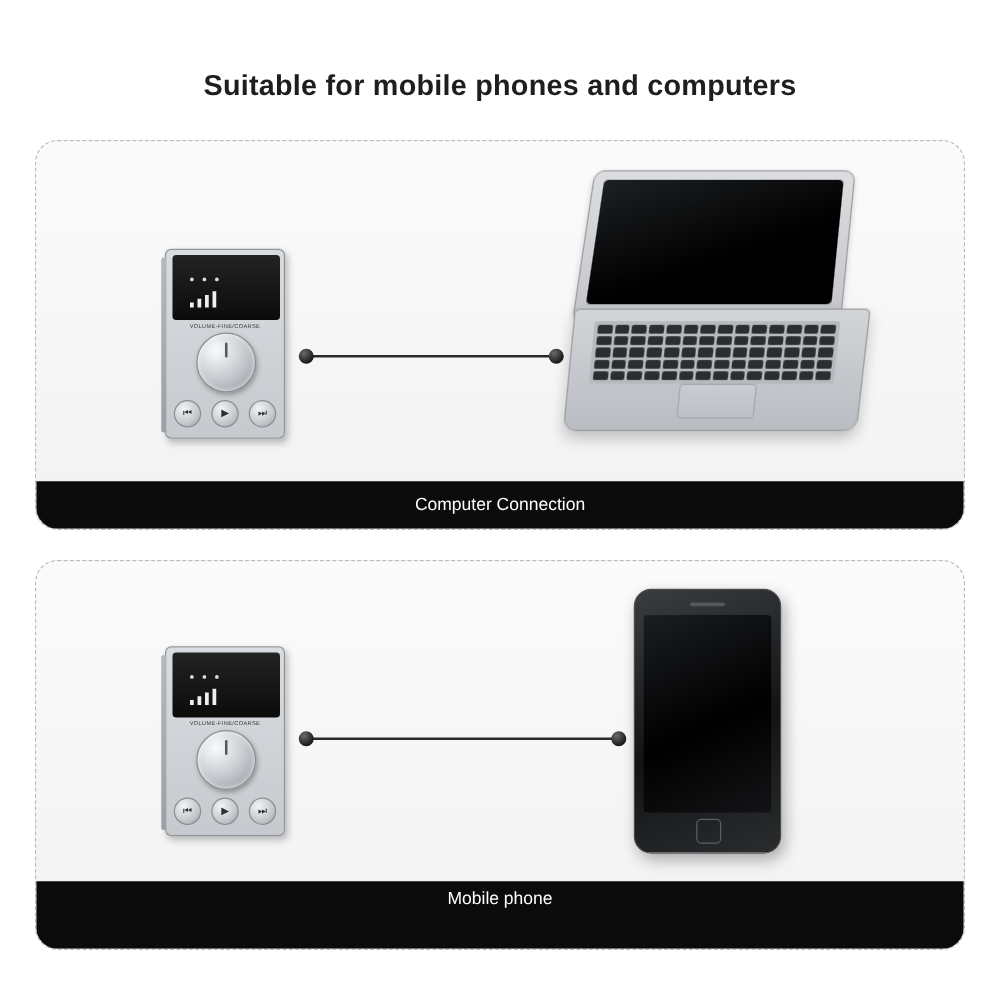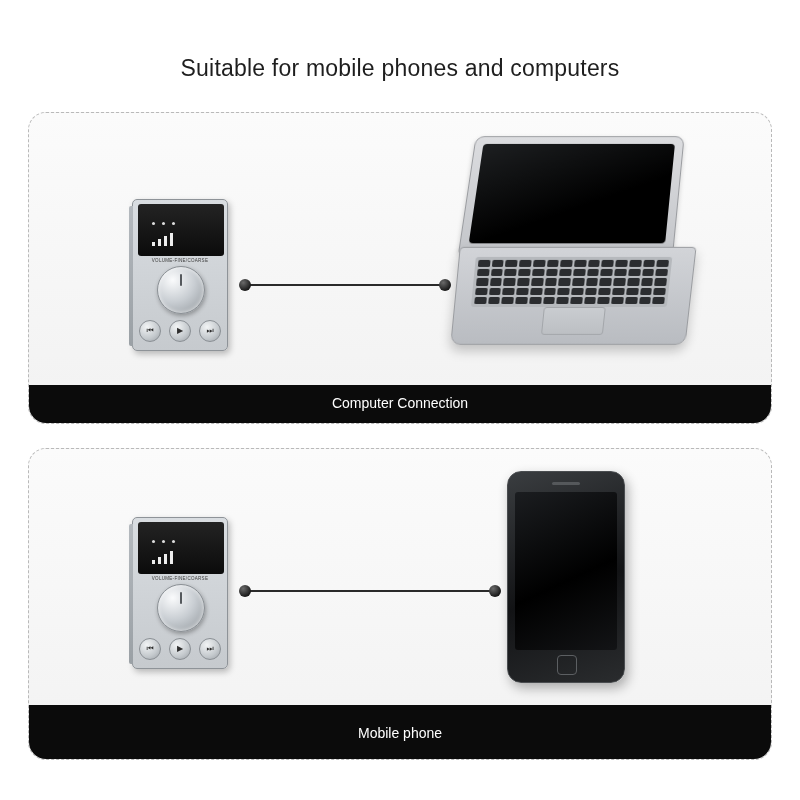--- a/index.html
+++ b/index.html
@@ -16,21 +16,21 @@
     position: relative;
   }
 
   .page-title {
     position: absolute;
     top: 55px;
     left: 0;
     width: 800px;
     text-align: center;
     font-size: 23px;
-    font-weight: 400;
+    font-weight: 700;
     color: #1e1e1e;
     letter-spacing: 0.2px;
   }
 
   
   .panel {
     position: absolute;
     left: 28px;
     width: 744px;
     border: 1px dashed #b9b9b9;
@@ -48,21 +48,21 @@
     bottom: 0;
     width: 100%;
     background: #0b0b0b;
     color: #ffffff;
     text-align: center;
     font-size: 14px;
     line-height: 1.25;
     box-sizing: border-box;
   }
   #caption-computer { height: 38px; padding-top: 10px; }
-  #caption-mobile   { height: 54px; padding-top: 20px; }
+  #caption-mobile   { height: 54px; padding-top: 5px; }
   .caption-line2 { display: block; }
 
   
   .connector {
     position: absolute;
     height: 12px;
   }
   .connector .wire {
     position: absolute;
     top: 5px;

